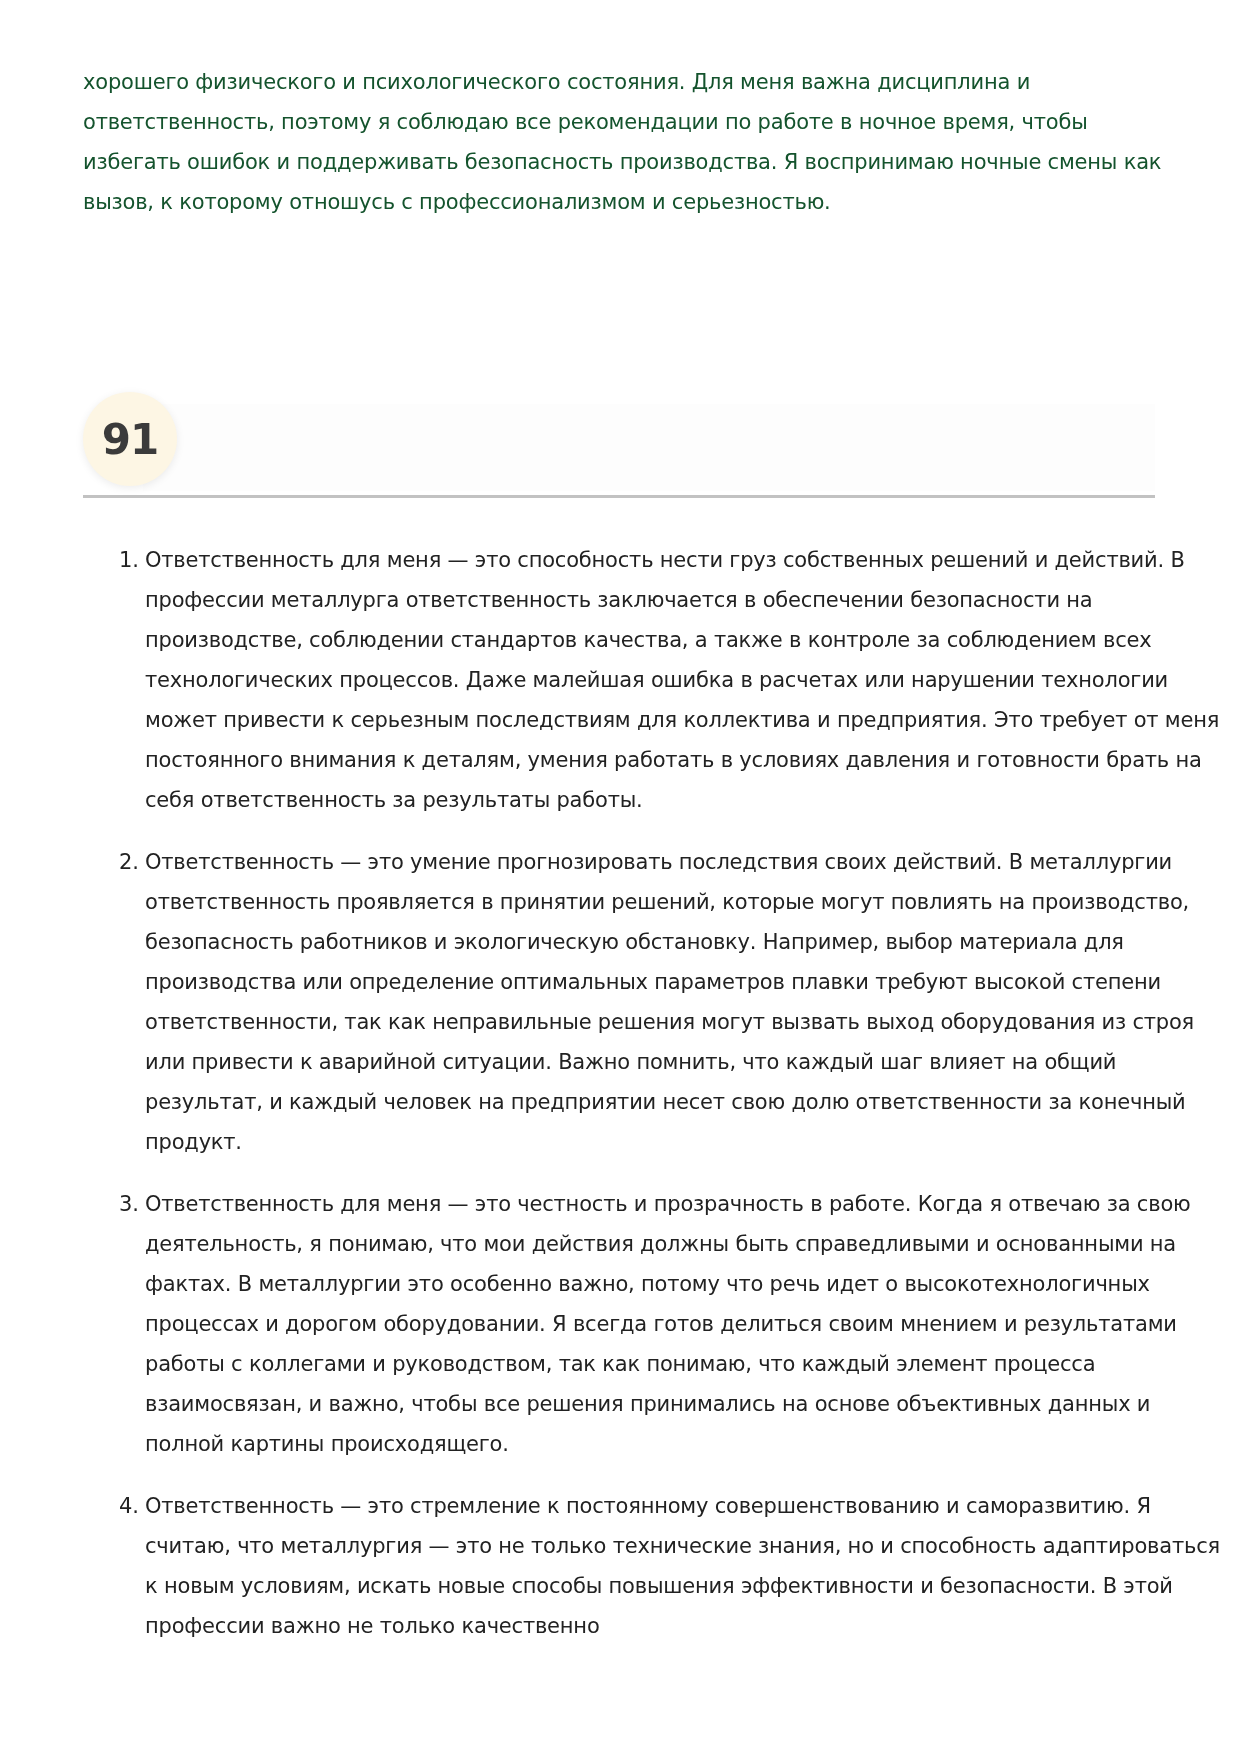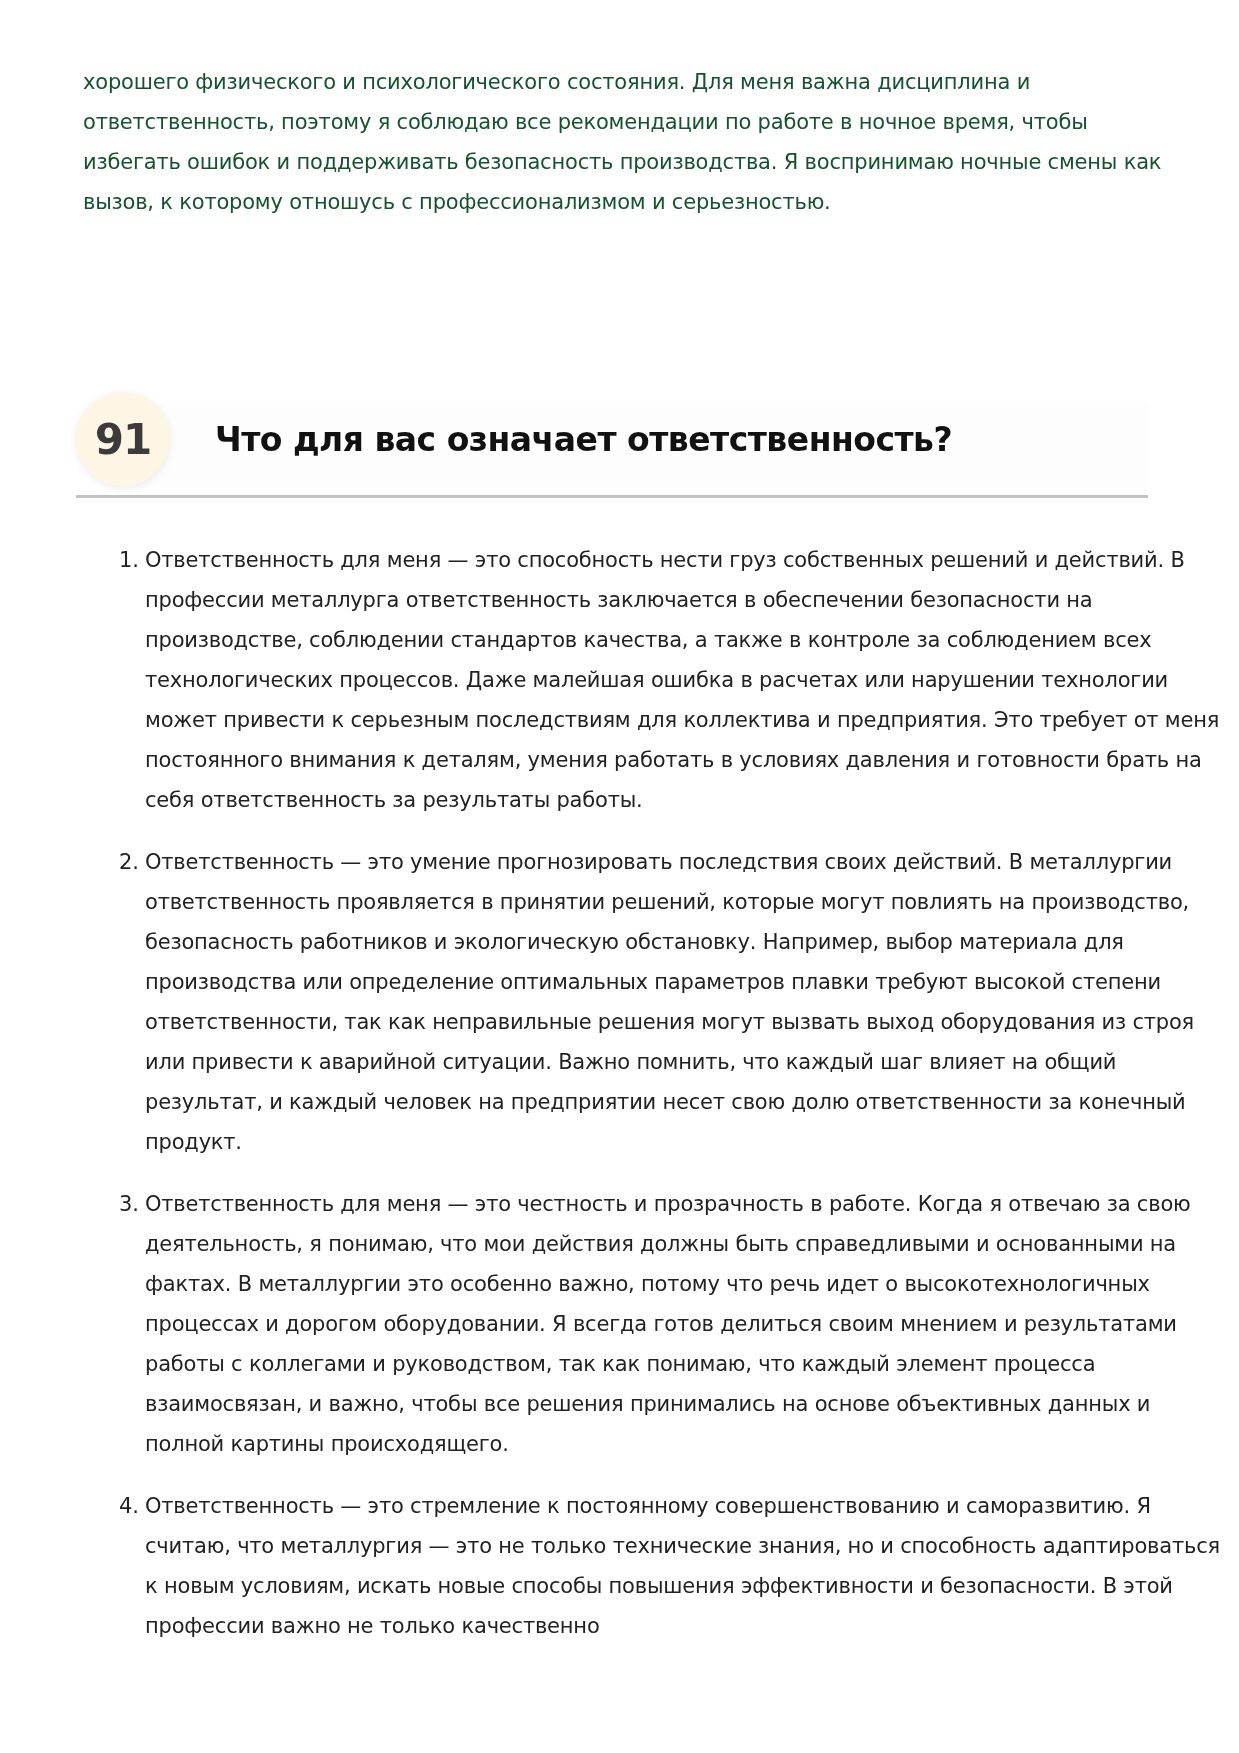--- a/index.html
+++ b/index.html
@@ -21,21 +21,21 @@
       top: 62px;
       width: 1080px;
       margin: 0;
       font-size: 21px;
       line-height: 40px;
       color: #14532d;
       letter-spacing: -0.2px;
     }
     .q-header {
       position: absolute;
-      left: 76px;
+      left: 83px;
       top: 392px;
       width: 1072px;
       height: 107px;
     }
     .q-header-bg {
       position: absolute;
       left: 60px;
       top: 12px;
       right: 0;
       bottom: 8px;
@@ -104,21 +104,20 @@
     }
   </style>
 </head>
 <body>
 
 <p class="intro">хорошего физического и психологического состояния. Для меня важна дисциплина и ответственность, поэтому я соблюдаю все рекомендации по работе в ночное время, чтобы избегать ошибок и поддерживать безопасность производства. Я воспринимаю ночные смены как вызов, к которому отношусь с профессионализмом и серьезностью.</p>
 
 <div class="q-header">
   <div class="q-header-bg"></div>
   <div class="q-number" style="background: rgb(253, 246, 228);">91</div>
-  <h2 class="q-title">Что для вас означает ответственность?</h2>
   <div class="q-rule" style="background: rgb(194, 194, 194);"></div>
 </div>
 
 <ol class="answers">
   <li>
     <span class="marker">1.</span>
     <span>Ответственность для меня — это способность нести груз собственных решений и действий. В профессии металлурга ответственность заключается в обеспечении безопасности на производстве, соблюдении стандартов качества, а также в контроле за соблюдением всех технологических процессов. Даже малейшая ошибка в расчетах или нарушении технологии может привести к серьезным последствиям для коллектива и предприятия. Это требует от меня постоянного внимания к деталям, умения работать в условиях давления и готовности брать на себя ответственность за результаты работы.</span>
   </li>
   <li>
     <span class="marker">2.</span>

